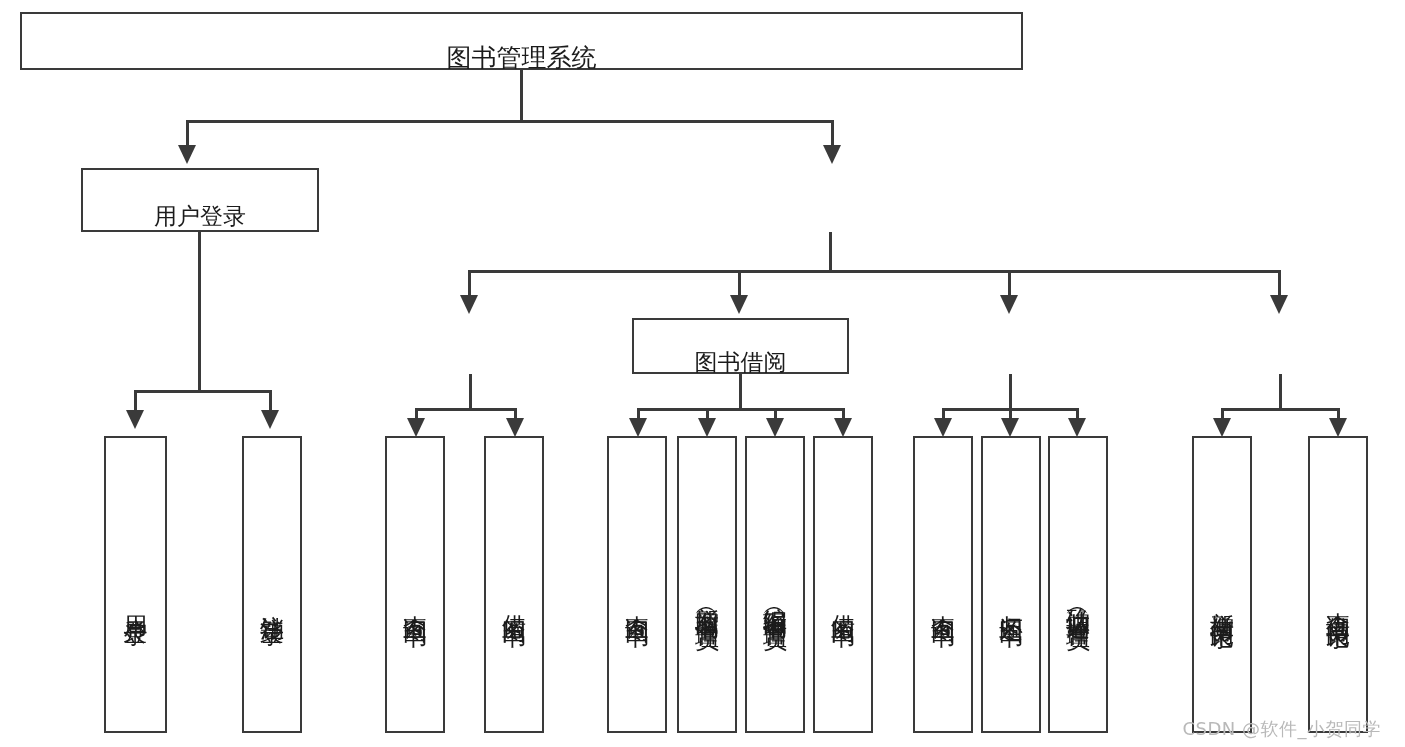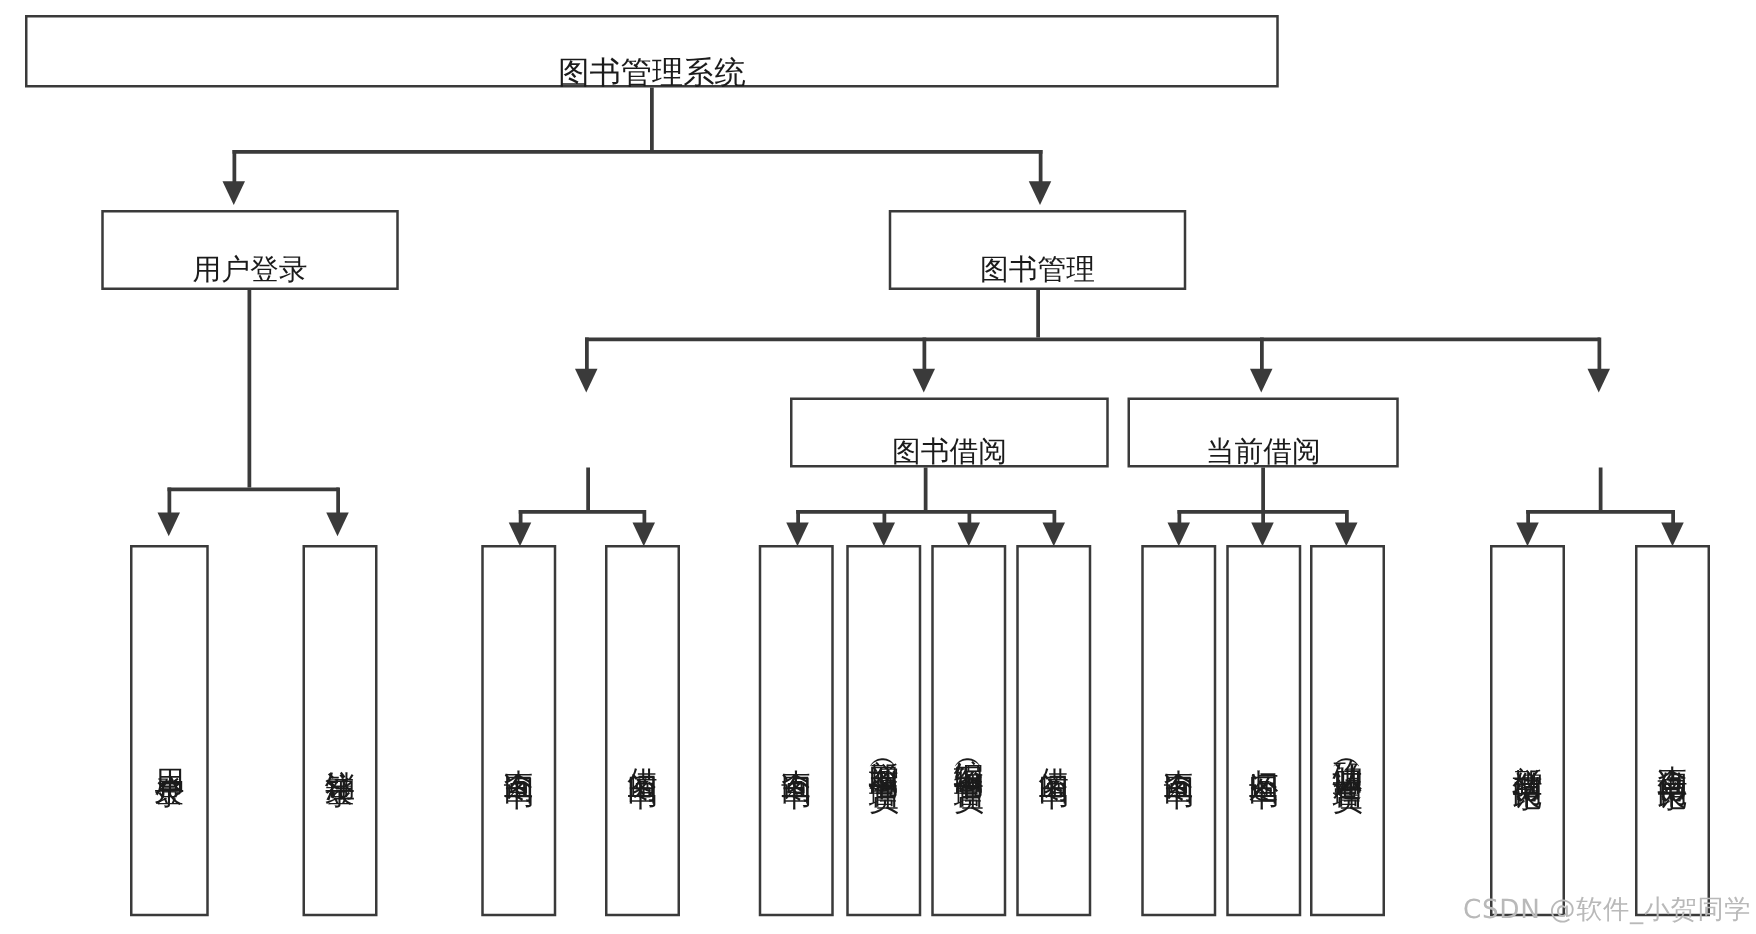--- a/index.html
+++ b/index.html
@@ -61,23 +61,23 @@
     position: absolute;
     width: 0;
     height: 0;
     border-left: 9px solid transparent;
     border-right: 9px solid transparent;
     border-top: 19px solid #3a3a3a;
   }
   
   #watermark {
     position: absolute;
-    right: 4px;
+    right: 24px;
     bottom: 6px;
-    font-size: 21px;
+    font-size: 18px;
     color: #b9b9b9;
     letter-spacing: 0.5px;
     white-space: nowrap;
     font-family: "DejaVu Sans", "Liberation Sans", sans-serif;
   }
 </style>
 </head>
 <body>
 
 <div id="canvas">
@@ -90,47 +90,41 @@
   <div class="hline" style="left:186px; top:120px; width:648px;"></div>
   <div class="vline" style="left:186px; top:120px; height:27px;"></div>
   <div class="arrow" style="left:178px; top:145px;"></div>
   <div class="vline" style="left:831px; top:120px; height:27px;"></div>
   <div class="arrow" style="left:823px; top:145px;"></div>
 
   <div class="node level2" style="left:81px; top:168px; width:238px; height:64px;">
     <span class="label">用户登录</span>
   </div>
 
-  <div class="node level2" style="left:711px; top:168px; width:238px; height:64px;">
-    <span class="label">图书管理</span>
-  </div>
 
   <div class="vline" style="left:198px; top:232px; height:158px;"></div>
   <div class="hline" style="left:134px; top:390px; width:137px;"></div>
   <div class="vline" style="left:134px; top:390px; height:22px;"></div>
   <div class="arrow" style="left:126px; top:410px;"></div>
   <div class="vline" style="left:269px; top:390px; height:22px;"></div>
   <div class="arrow" style="left:261px; top:410px;"></div>
 
   <div class="vline" style="left:829px; top:232px; height:38px;"></div>
   <div class="hline" style="left:468px; top:270px; width:812px;"></div>
   <div class="vline" style="left:468px; top:270px; height:27px;"></div>
   <div class="arrow" style="left:460px; top:295px;"></div>
   <div class="vline" style="left:738px; top:270px; height:27px;"></div>
   <div class="arrow" style="left:730px; top:295px;"></div>
   <div class="vline" style="left:1008px; top:270px; height:27px;"></div>
   <div class="arrow" style="left:1000px; top:295px;"></div>
   <div class="vline" style="left:1278px; top:270px; height:27px;"></div>
   <div class="arrow" style="left:1270px; top:295px;"></div>
 
-  <div class="node level3" style="left:632px; top:318px; width:255px; height:56px;">
+  <div class="node level3" style="left:632px; top:318px; width:217px; height:56px;">
     <span class="label">图书借阅</span>
-  </div>
-  <div class="node level3" style="left:902px; top:318px; width:217px; height:56px;">
-    <span class="label">当前借阅</span>
   </div>
 
   <div class="vline" style="left:469px; top:374px; height:36px;"></div>
   <div class="hline" style="left:415px; top:408px; width:101px;"></div>
   <div class="vline" style="left:415px; top:408px; height:12px;"></div>
   <div class="arrow" style="left:407px; top:418px;"></div>
   <div class="vline" style="left:514px; top:408px; height:12px;"></div>
   <div class="arrow" style="left:506px; top:418px;"></div>
 
   <div class="vline" style="left:739px; top:374px; height:36px;"></div>

